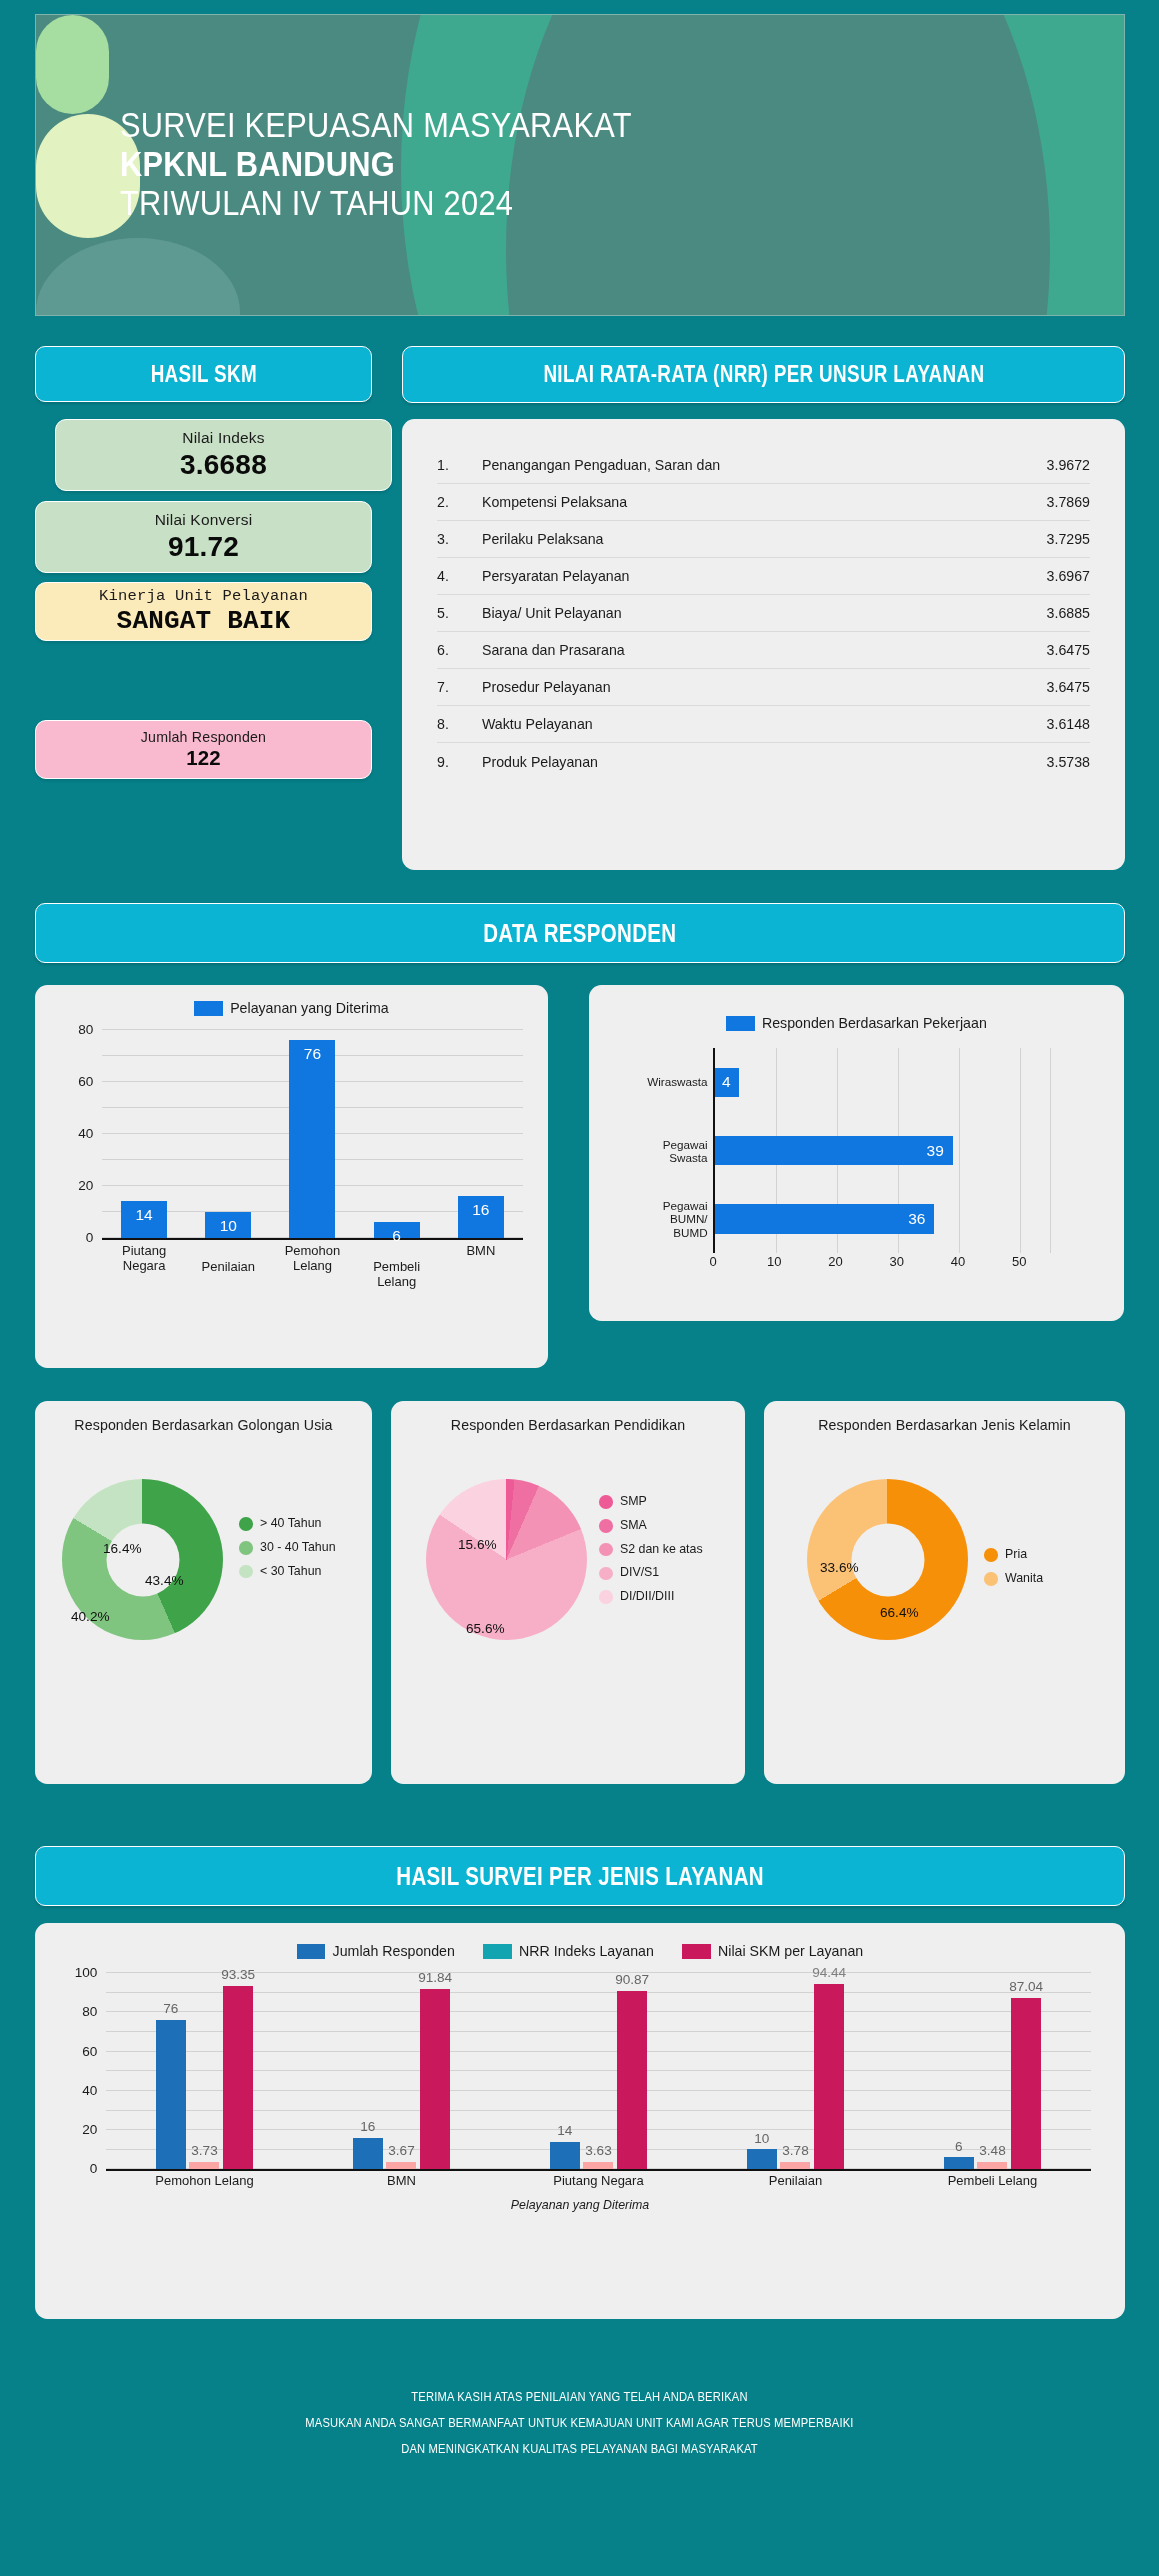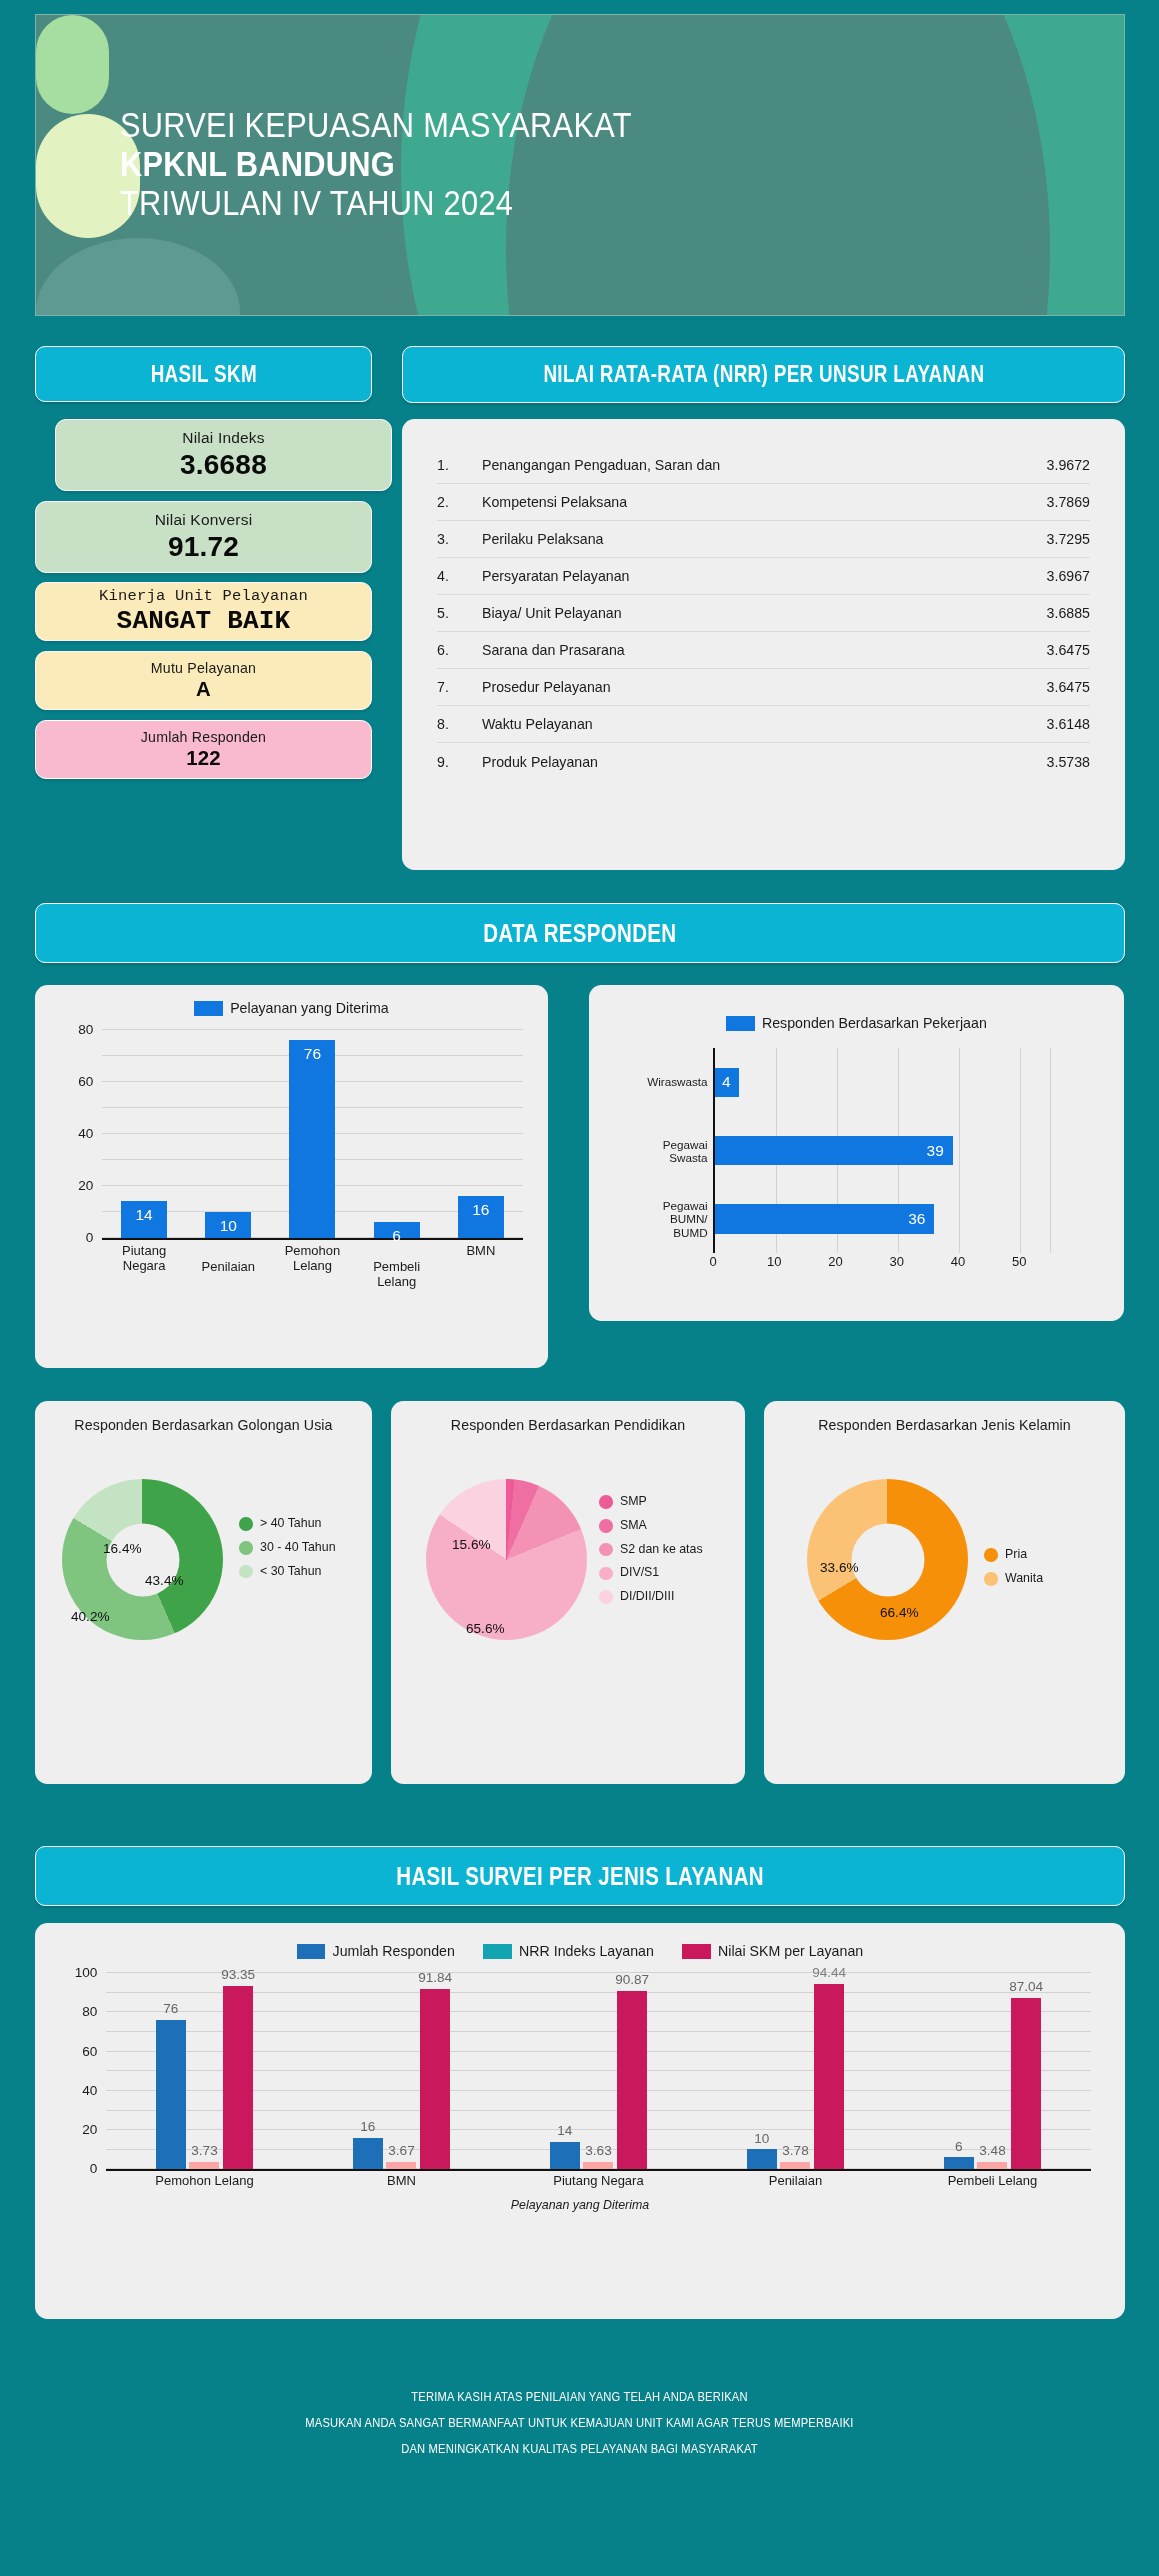--- a/index.html
+++ b/index.html
@@ -325,24 +325,20 @@
     <div class="k-label">Nilai Indeks</div>
     <div class="k-value">3.6688</div>
   </div>
   <div class="kpi kpi-green" id="kpi-konversi">
     <div class="k-label">Nilai Konversi</div>
     <div class="k-value">91.72</div>
   </div>
   <div class="kpi kpi-yellow" id="kpi-kinerja">
     <div class="k-label">Kinerja Unit Pelayanan</div>
     <div class="k-value">SANGAT BAIK</div>
-  </div>
-  <div class="kpi kpi-yellow" id="kpi-mutu">
-    <div class="k-label">Mutu Pelayanan</div>
-    <div class="k-value">A</div>
   </div>
   <div class="kpi kpi-pink" id="kpi-responden">
     <div class="k-label">Jumlah Responden</div>
     <div class="k-value">122</div>
   </div>
 
   <div id="nrr-panel">
     <div class="nrr-row">
       <span class="nrr-num">1.</span>
       <span class="nrr-label">Penangangan Pengaduan, Saran dan</span>
@@ -533,21 +529,21 @@
           <span class="pie-txt">&lt; 30 Tahun</span>
         </div>
       </div>
     </div>
   </div>
 
   <div class="chart-card" id="card-pendidikan">
     <div class="chart-title">Responden Berdasarkan Pendidikan</div>
     <div class="pie-wrap">
       <div class="pie" style="left:35px; background: conic-gradient(#EE5A96 0 1.6%, #F06FA3 1.6% 6.6%, #F492B5 6.6% 18.8%, #F7AFC8 18.8% 84.4%, #FBD2E0 84.4% 100%);"></div>
-      <span class="pie-label" style="left:61px; top:88px;">15.6%</span>
+      <span class="pie-label" style="left:67px; top:88px;">15.6%</span>
       <span class="pie-label" style="left:75px; top:172px;">65.6%</span>
       <div class="pie-legend" style="left:208px; top:45px;">
         <div class="li">
           <span class="pie-dot" style="background:#EE5A96"></span>
           <span class="pie-txt">SMP</span>
         </div>
         <div class="li">
           <span class="pie-dot" style="background:#F06FA3"></span>
           <span class="pie-txt">SMA</span>
         </div>

